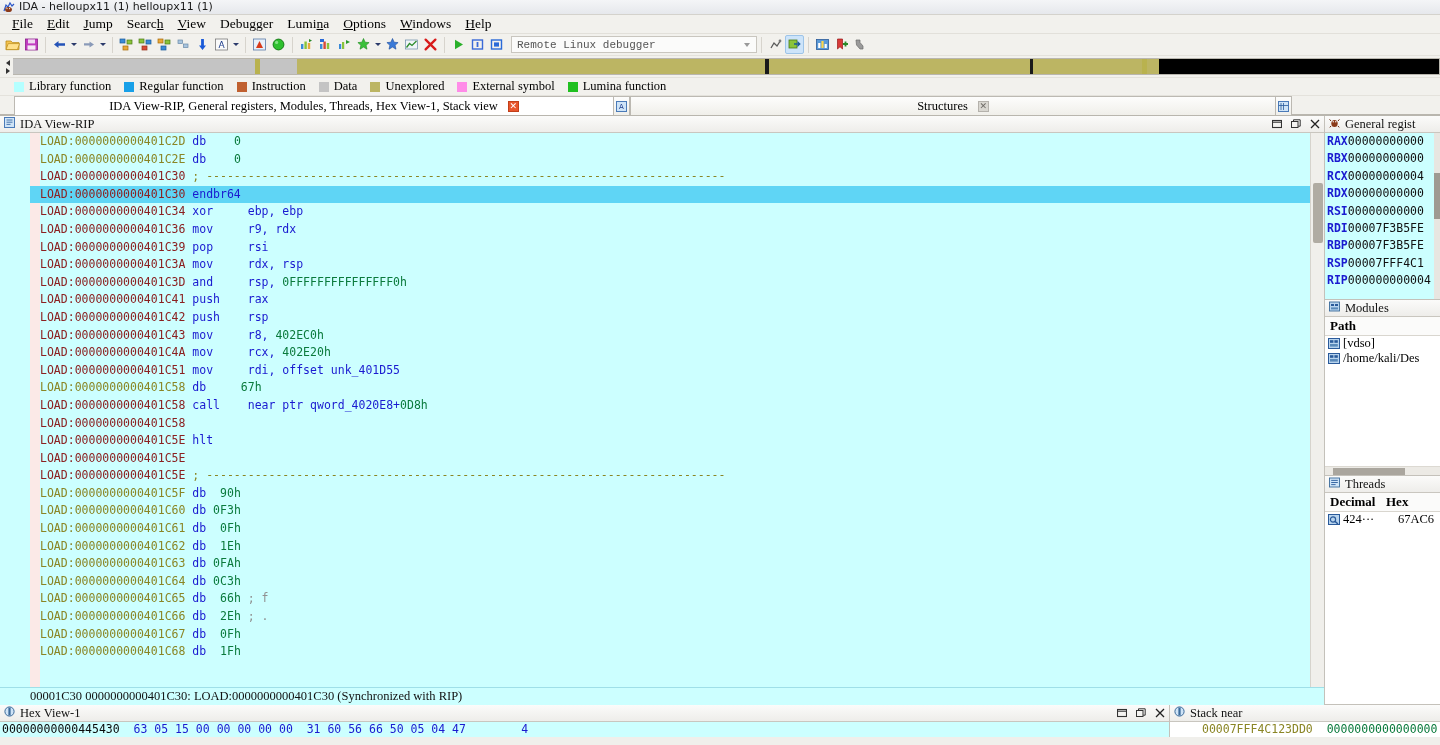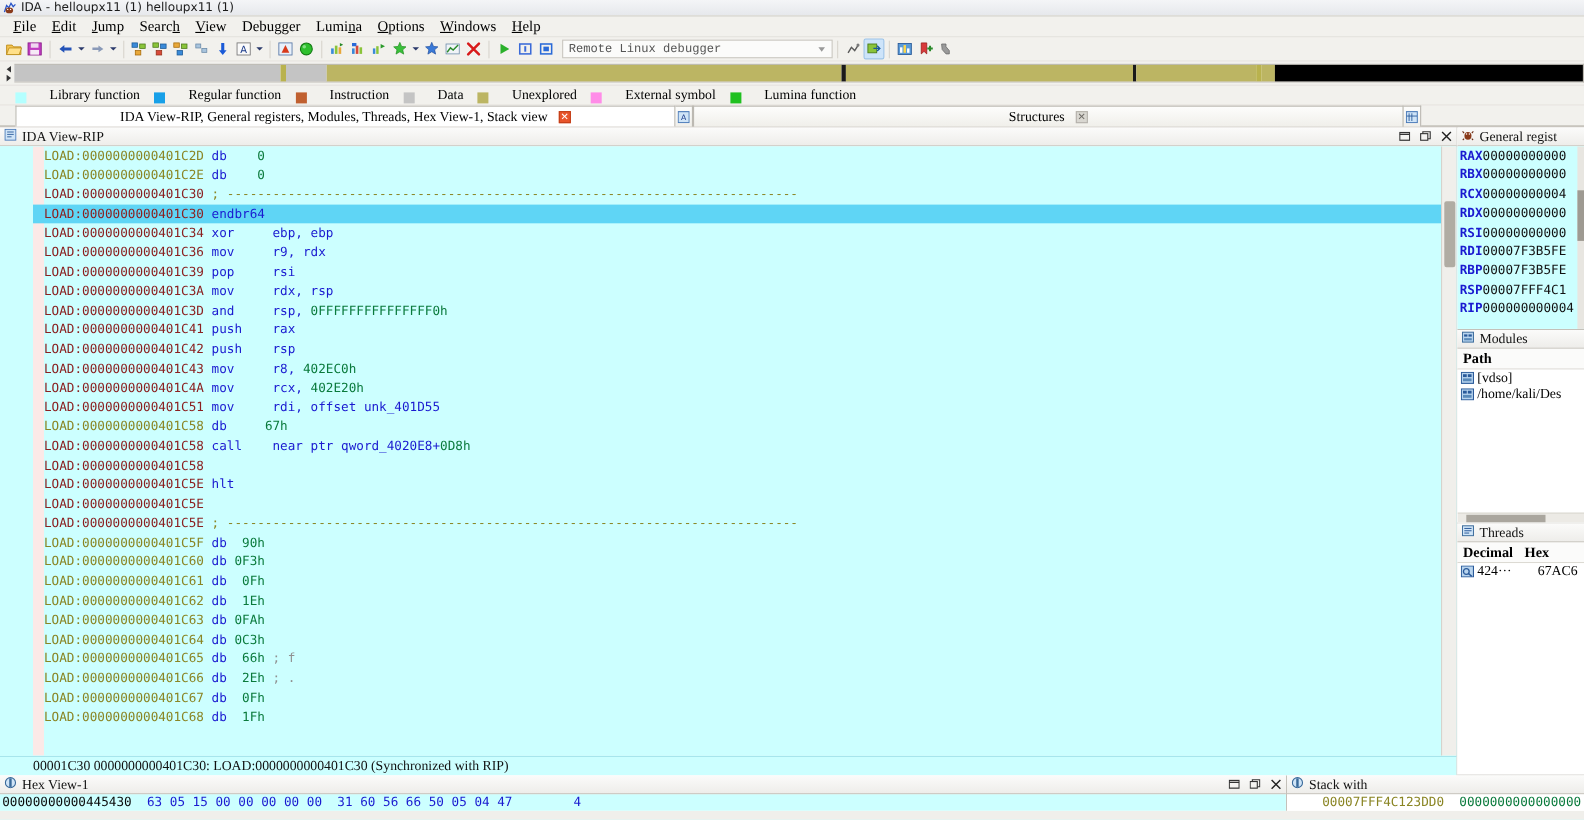--- a/index.html
+++ b/index.html
@@ -115,21 +115,21 @@
     background:#fff;
   }
   .navband .seg { height:100%; }
 
   
   .legend {
     height: 18px; background:#f2f1ed; display:flex; align-items:center;
     padding-left: 14px; gap: 0px;
     border-bottom:1px solid #e4e2dc;
   }
-  .leg-item { display:flex;align-items:flex-end;margin-right:13px;gap:16px; }
+  .leg-item { display:flex;align-items:center;margin-right:13px; }
   .leg-sw { width:10px;height:10px;margin-right:5px;flex:0 0 auto; }
   .leg-tx { font-family:"Liberation Serif", serif; font-size:12.5px; color:#000; white-space:nowrap;}
 
   
   .tabstrip {
     height: 20px; background:#f2f1ed; display:flex; align-items:stretch;
     border-bottom:1px solid #b9b6ae;
   }
   .wtab {
     display:flex;align-items:center; justify-content:center;
@@ -775,19 +775,19 @@
     </div>
 
     <div class="stackpanel">
       <div class="panel-title">
         <span>
           <svg width="11" height="11" viewBox="0 0 11 11">
               <circle cx="5.5" cy="5.5" r="4.6" fill="#cfe4f7" stroke="#3a6a9a" stroke-width="1"></circle>
               <rect x="4.4" y="1.6" width="2.2" height="7.8" fill="#3a6a9a"></rect>
             </svg>
         </span>
-        <span class="ptxt">Stack with</span>
+        <span class="ptxt">Stack near</span>
       </div>
       <div class="stack-body" id="stackbody"><div><span class="stack-a">00007FFF4C123DD0  </span><span class="stack-v">0000000000000000</span></div></div>
     </div>
   </div>
 
 </div>
 
 </body></html>

